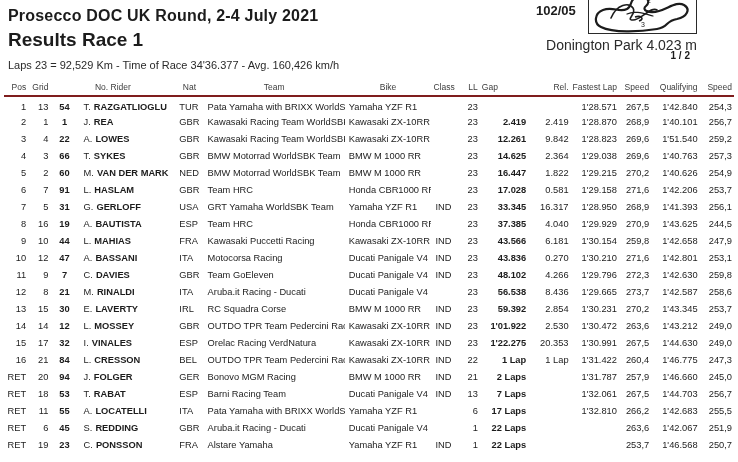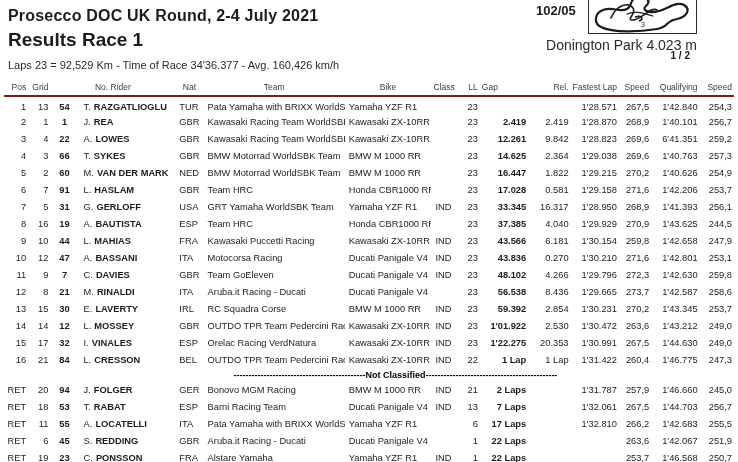--- a/index.html
+++ b/index.html
@@ -159,21 +159,21 @@
     <td class="f-rider"><span>A.</span><span class="surname">LOWES</span></td>
     <td class="f-nat">GBR</td>
     <td class="f-team">Kawasaki Racing Team WorldSBK</td>
     <td class="f-bike">Kawasaki ZX-10RR</td>
     <td class="f-cls"></td>
     <td class="f-ll">23</td>
     <td class="f-gap">12.261</td>
     <td class="f-rel">9.842</td>
     <td class="f-flap">1'28.823</td>
     <td class="f-fspeed">269,6</td>
-    <td class="f-qual">6'41.351</td>
+    <td class="f-qual">1'51.540</td>
     <td class="f-qspeed">259,2</td>
   </tr>
         <tr class="result-row">
     <td class="f-pos">4</td>
     <td class="f-grid">3</td>
     <td class="f-no">66</td>
     <td class="f-rider"><span>T.</span><span class="surname">SYKES</span></td>
     <td class="f-nat">GBR</td>
     <td class="f-team">BMW Motorrad WorldSBK Team</td>
     <td class="f-bike">BMW M 1000 RR</td>
@@ -383,23 +383,20 @@
     <td class="f-bike">Kawasaki ZX-10RR</td>
     <td class="f-cls">IND</td>
     <td class="f-ll">22</td>
     <td class="f-gap">1 Lap</td>
     <td class="f-rel">1 Lap</td>
     <td class="f-flap">1'31.422</td>
     <td class="f-fspeed">260,4</td>
     <td class="f-qual">1'46.775</td>
     <td class="f-qspeed">247,3</td>
   </tr>
-        <tr class="divider-row">
-    <td colspan="15"><span class="nc-dashes"></span><span class="nc-label">Not Classified</span><span class="nc-dashes"></span></td>
-  </tr>
         <tr class="result-row">
     <td class="f-pos">RET</td>
     <td class="f-grid">20</td>
     <td class="f-no">94</td>
     <td class="f-rider"><span>J.</span><span class="surname">FOLGER</span></td>
     <td class="f-nat">GER</td>
     <td class="f-team">Bonovo MGM Racing</td>
     <td class="f-bike">BMW M 1000 RR</td>
     <td class="f-cls">IND</td>
     <td class="f-ll">21</td>

